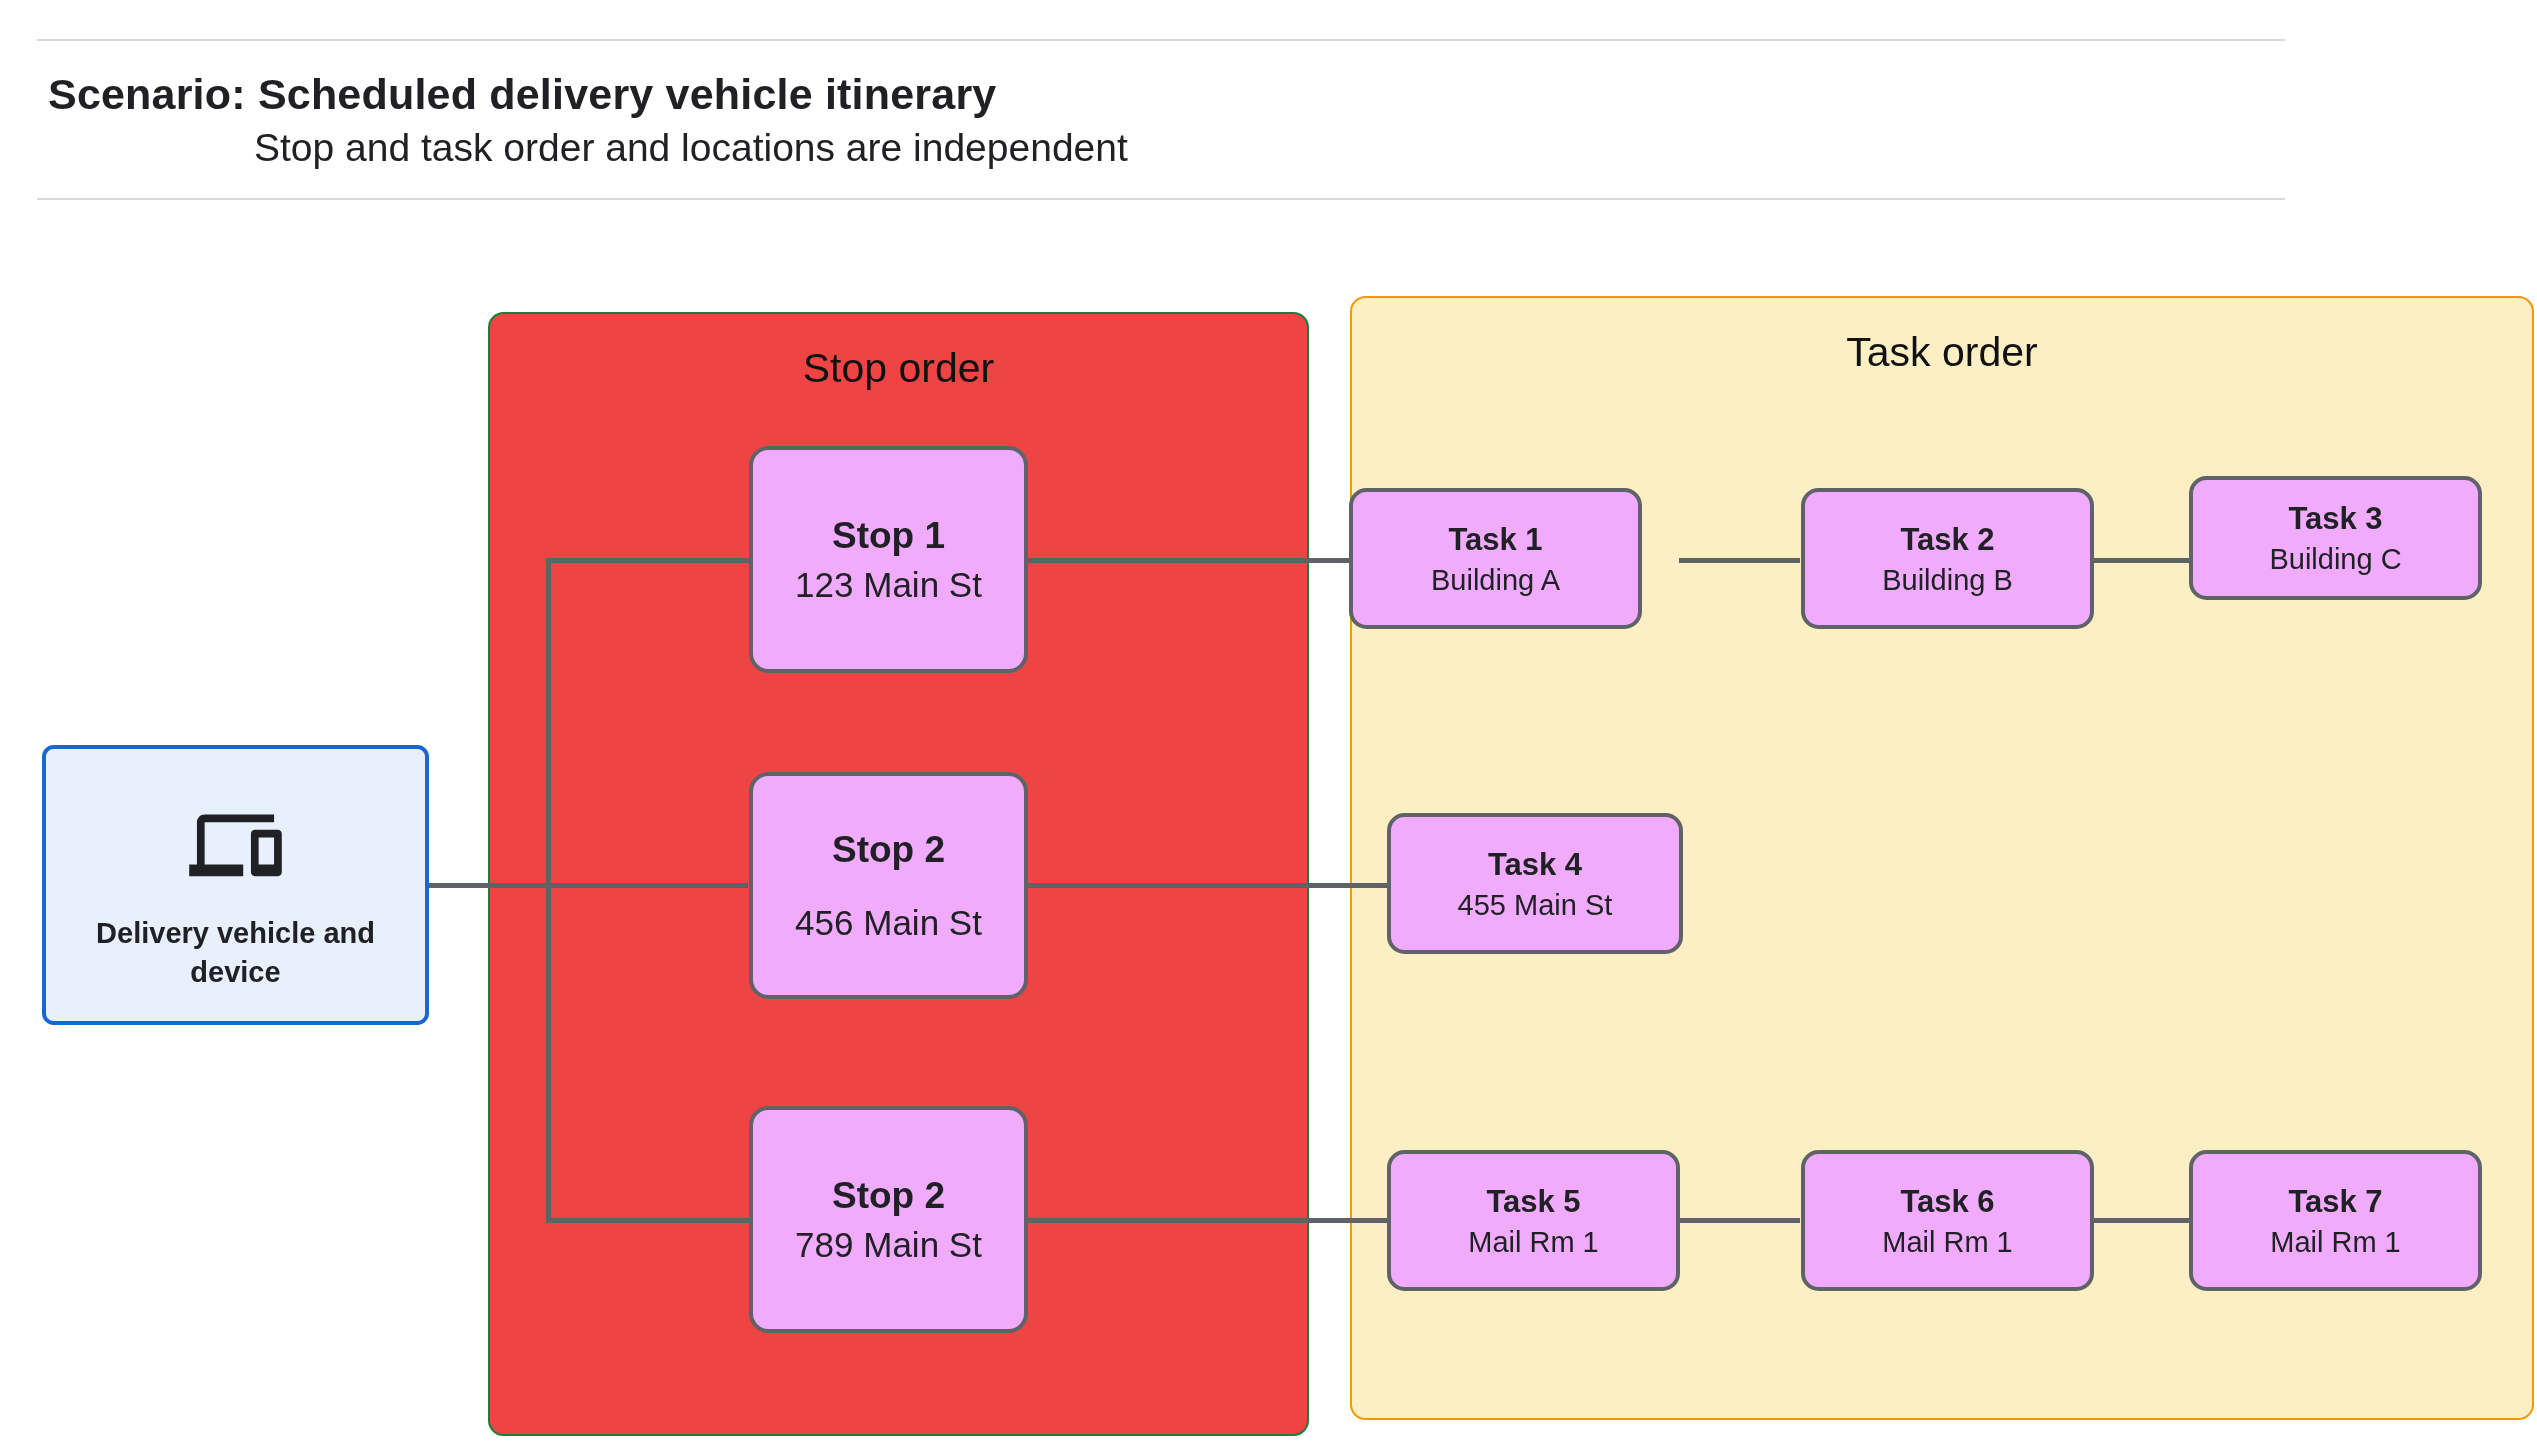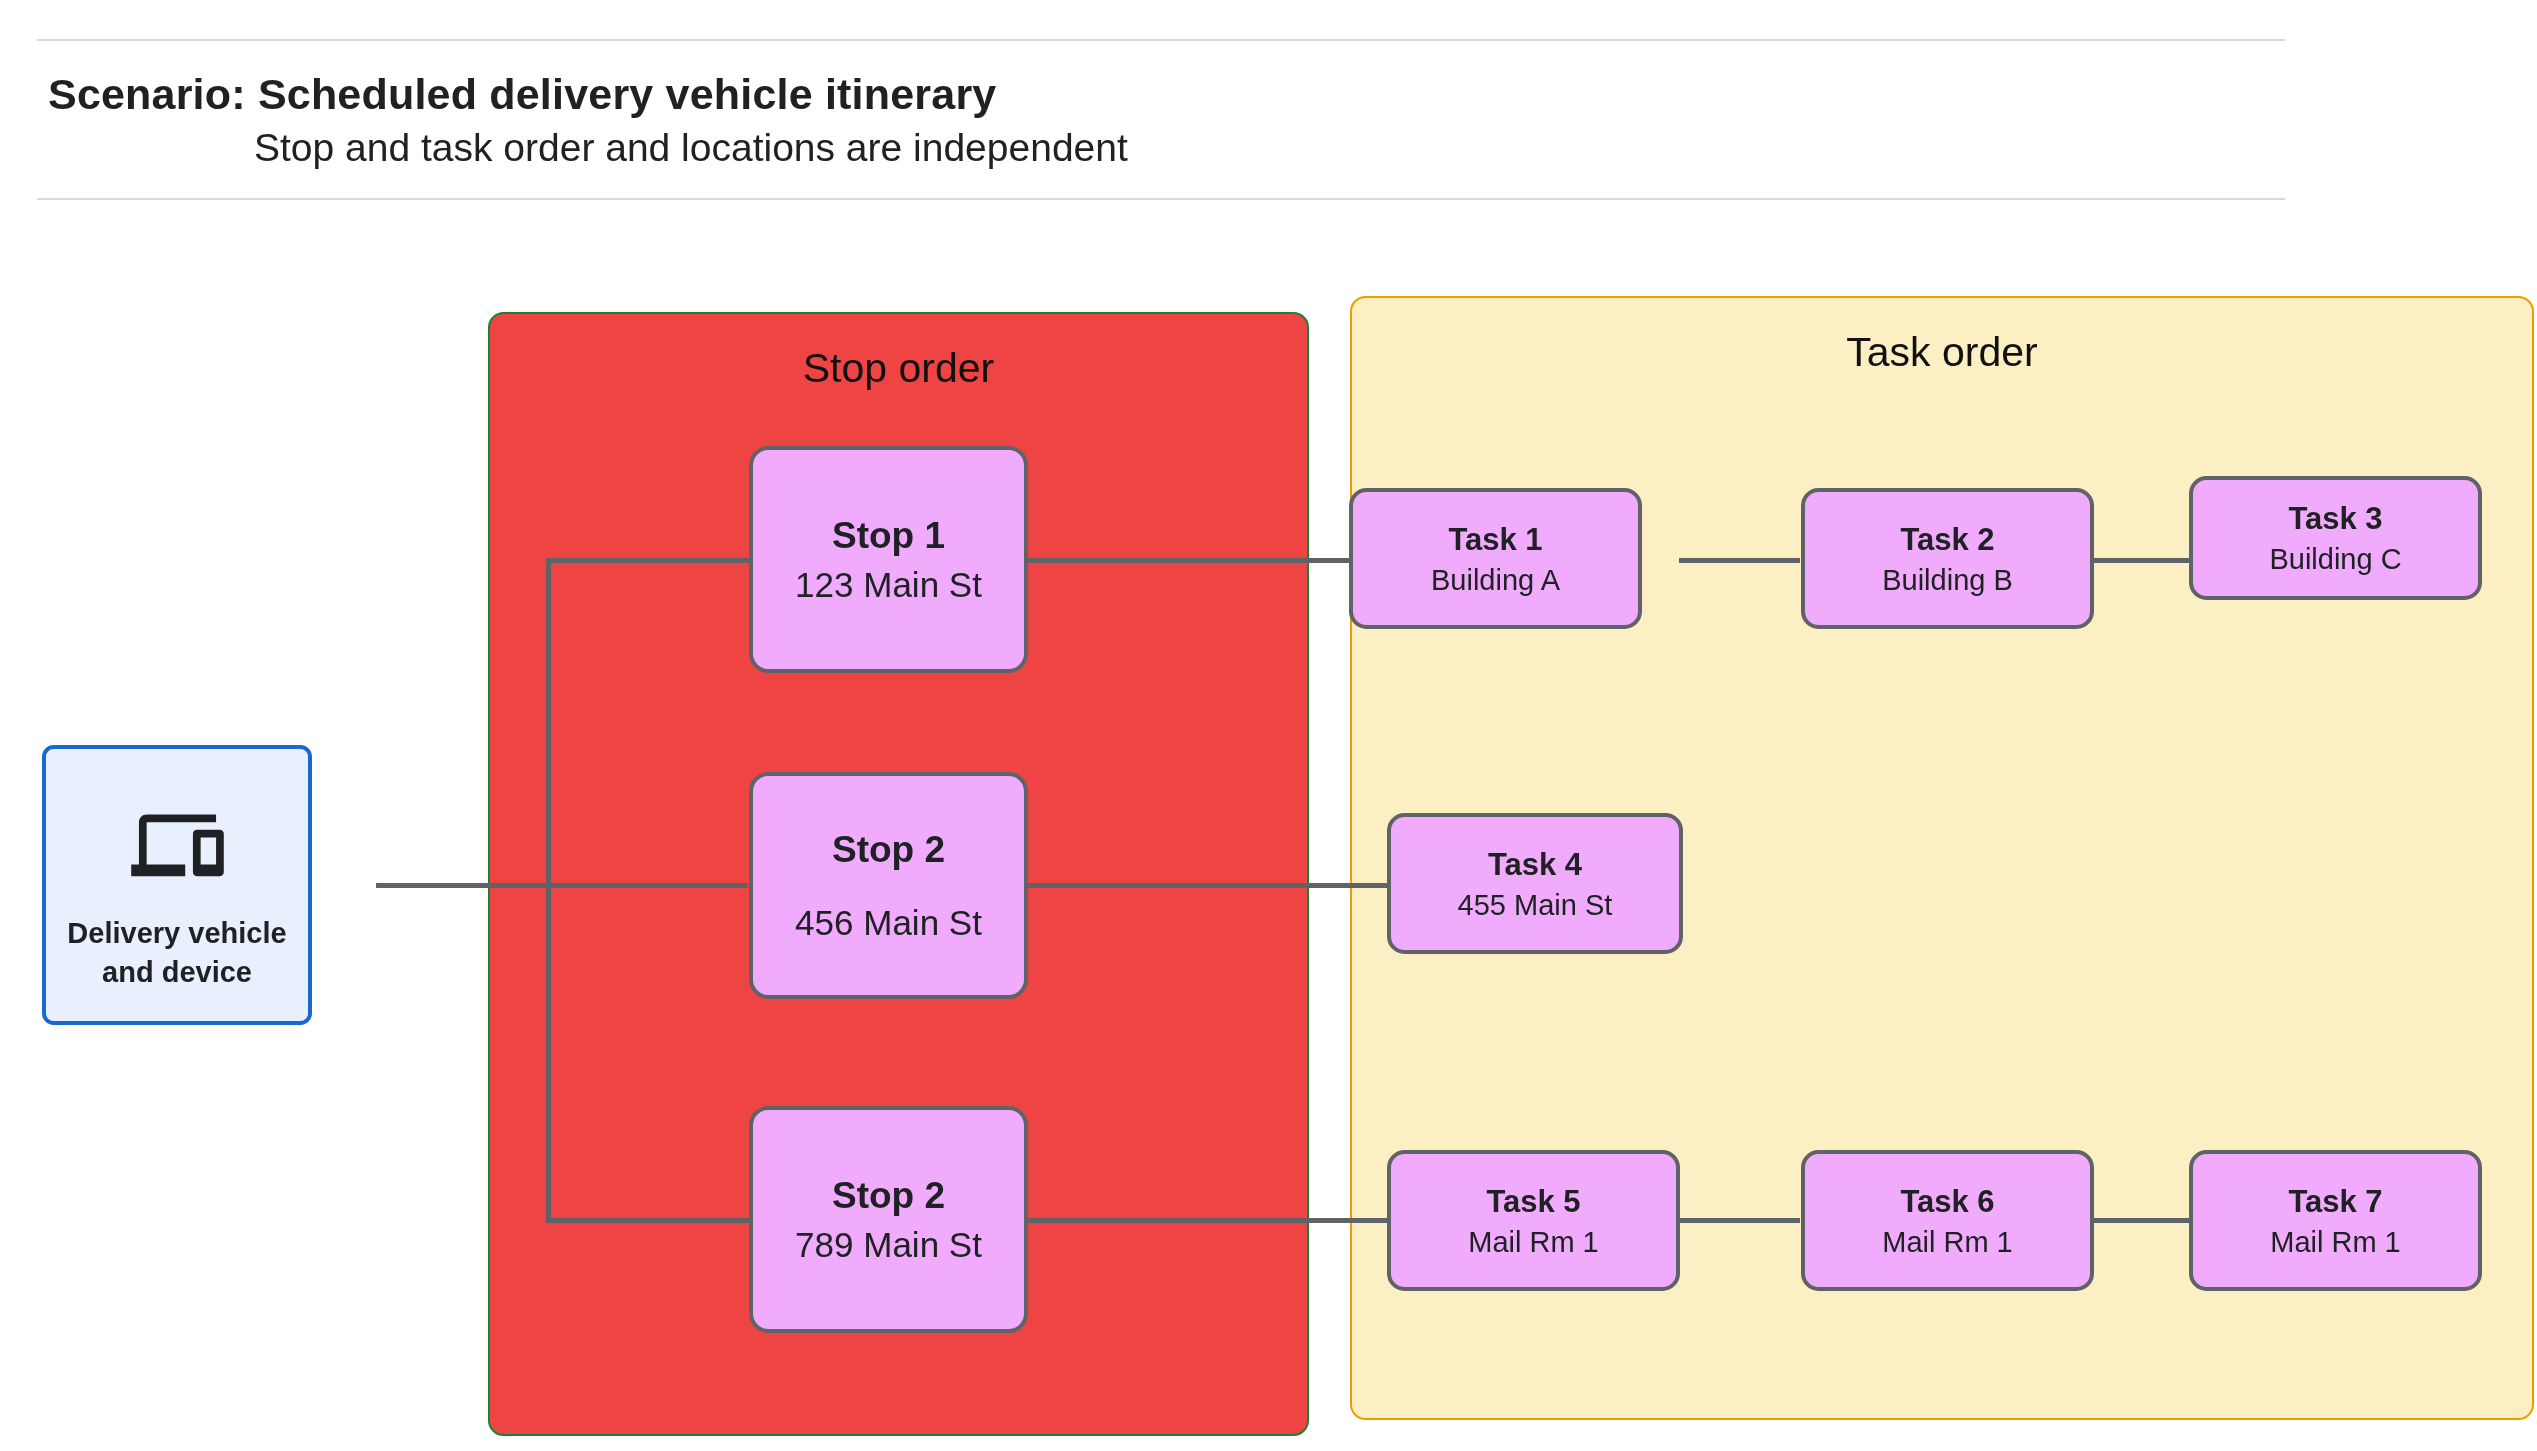--- a/index.html
+++ b/index.html
@@ -56,21 +56,21 @@
   <div class="line" style="left:546px;top:558px;width:203px;height:4.8px;"></div>
   <div class="line" style="left:546px;top:1218px;width:203px;height:4.8px;"></div>
   <div class="line" style="left:1028px;top:558px;width:359px;height:4.8px;"></div>
   <div class="line" style="left:1028px;top:883px;width:359px;height:4.8px;"></div>
   <div class="line" style="left:1028px;top:1218px;width:359px;height:4.8px;"></div>
   <div class="line" style="left:1679px;top:558px;width:121px;height:4.8px;"></div>
   <div class="line" style="left:2094px;top:558px;width:95px;height:4.8px;"></div>
   <div class="line" style="left:1679px;top:1218px;width:121px;height:4.8px;"></div>
   <div class="line" style="left:2094px;top:1218px;width:95px;height:4.8px;"></div>
 
-  <div class="source" style="left:42px;top:745px;width:270px;height:280px;">
+  <div class="source" style="left:42px;top:745px;width:387px;height:280px;">
     <svg class="devices-icon" viewBox="0 0 24 21" aria-hidden="true">
       <path fill="#202124" d="M4 6h18V4H4c-1.1 0-2 .9-2 2v11H0v3h14v-3H4V6zm19 2h-6c-.55 0-1 .45-1 1v10c0 .55.45 1 1 1h6c.55 0 1-.45 1-1V9c0-.55-.45-1-1-1zm-1 9h-4v-7h4v7z"></path>
     </svg>
     <div class="source-label">Delivery vehicle and device</div>
   </div>
 
   <div class="node stop-node" style="left:749px;top:446px;width:279px;height:227px;">
     <div class="node-title">Stop 1</div>
     <div class="node-subtitle">123 Main St</div>
   </div>

